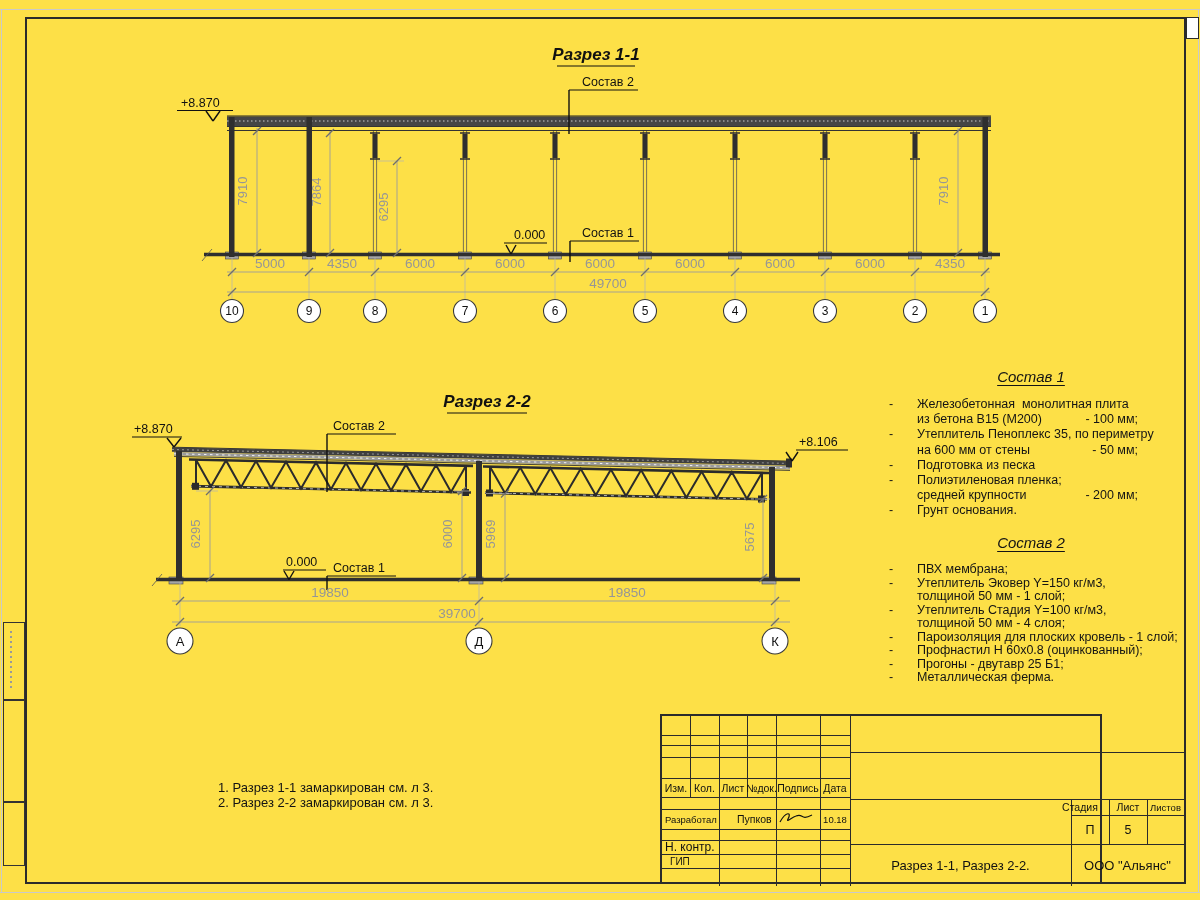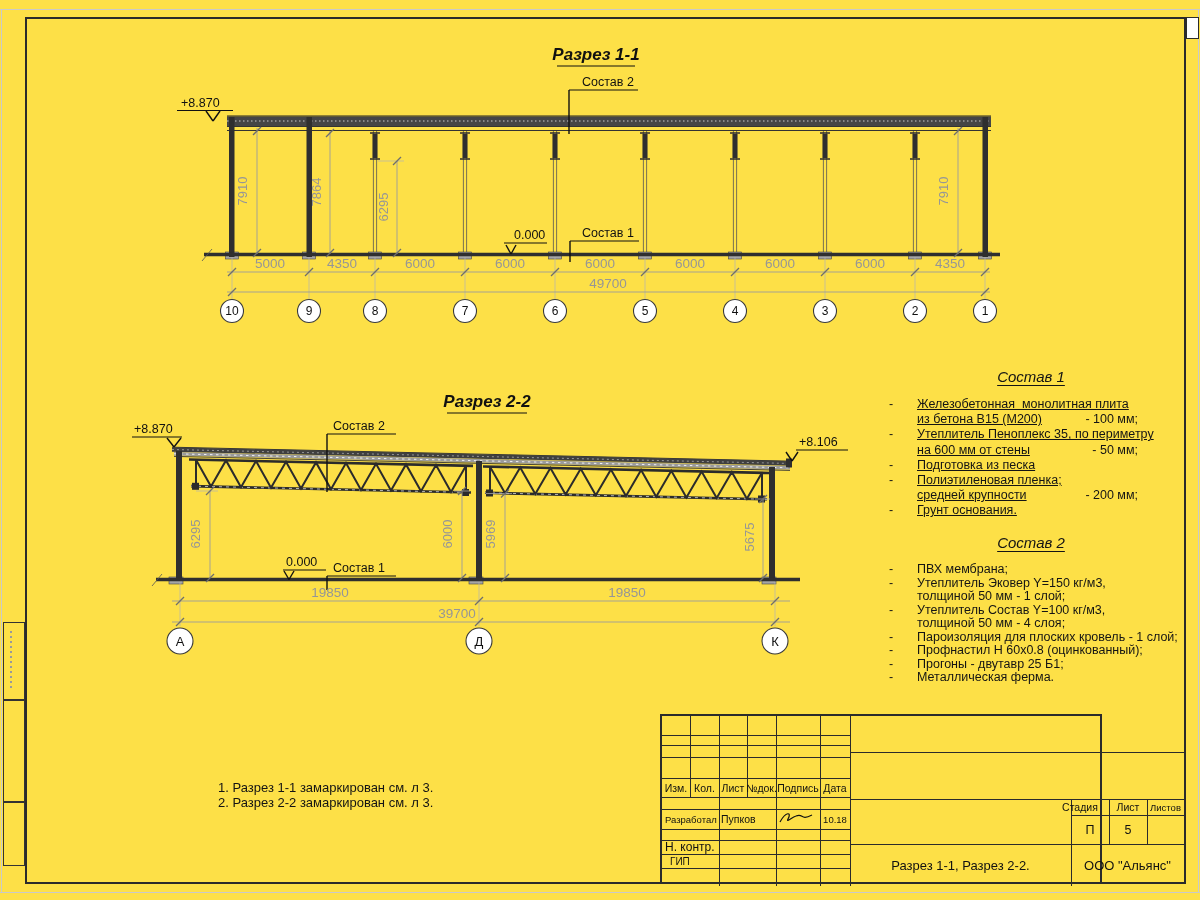--- a/index.html
+++ b/index.html
@@ -34,21 +34,21 @@
   svg .chord{stroke:#2b2b2b;stroke-width:2.6;fill:none;}
   svg .cdash{stroke:#dcdcdc;stroke-width:.8;stroke-dasharray:3 4;fill:none;}
   svg .pad{fill:#a5a5a5;stroke:#444;stroke-width:.6;}
   
   .complist{position:absolute;left:876px;width:310px;font-size:12.5px;color:#141414;}
   .complist .hdr{text-align:center;font-style:italic;font-size:15px;
       text-decoration:underline;text-underline-offset:3px;margin-bottom:12px;}
   .complist .li{position:relative;white-space:pre;}
   .complist .d{display:inline-block;width:41px;padding-left:13px;box-sizing:border-box;}
   .complist .v{position:absolute;right:48px;top:0;}
-  #sostav1-list .li{line-height:15.2px;text-decoration:underline;}
+  #sostav1-list .li{line-height:15.2px;}
   #sostav2-list .li{line-height:13.5px;}
   .notes{position:absolute;left:218px;top:781px;font-size:13px;line-height:14.5px;color:#141414;}
   
   .tb{position:absolute;left:660px;top:714px;width:442px;height:170px;
       border:2px solid #2b2b2b;box-sizing:border-box;font-size:10.5px;}
   .tb .vl,.tb .hl{position:absolute;background:#2b2b2b;}
   .tb .vl{width:1px;}
   .tb .hl{height:1px;}
   .tb .cell{position:absolute;display:flex;align-items:center;justify-content:center;
       overflow:hidden;white-space:nowrap;}
@@ -416,21 +416,21 @@
       <div class="li"><span class="d">-</span><span class="t">Грунт основания.</span><span class="v"></span></div>
     </div>
   </div>
 
   <div class="complist" style="top:534px">
     <div class="hdr">Состав 2</div>
     <div id="sostav2-list">
       <div class="li"><span class="d">-</span><span class="t">ПВХ мембрана;</span></div>
       <div class="li"><span class="d">-</span><span class="t">Утеплитель Эковер Y=150 кг/м3,</span></div>
       <div class="li"><span class="d"></span><span class="t">толщиной 50 мм - 1 слой;</span></div>
-      <div class="li"><span class="d">-</span><span class="t">Утеплитель Состав Y=100 кг/м3,</span></div>
+      <div class="li"><span class="d">-</span><span class="t">Утеплитель Стадия Y=100 кг/м3,</span></div>
       <div class="li"><span class="d"></span><span class="t">толщиной 50 мм - 4 слоя;</span></div>
       <div class="li"><span class="d">-</span><span class="t">Пароизоляция для плоских кровель - 1 слой;</span></div>
       <div class="li"><span class="d">-</span><span class="t">Профнастил Н 60х0.8 (оцинкованный);</span></div>
       <div class="li"><span class="d">-</span><span class="t">Прогоны - двутавр 25 Б1;</span></div>
       <div class="li"><span class="d">-</span><span class="t">Металлическая ферма.</span></div>
     </div>
   </div>
 
   <div class="notes">
     <div>1. Разрез 1-1 замаркирован см. л 3.</div>
@@ -466,21 +466,21 @@
     <div class="vl" style="left:485px;top:83px;height:45px"></div>
 
     <div class="cell" style="left:0;top:62px;width:28px;height:19px">Изм.</div>
     <div class="cell" style="left:28px;top:62px;width:29px;height:19px">Кол.</div>
     <div class="cell" style="left:57px;top:62px;width:28px;height:19px">Лист</div>
     <div class="cell" style="left:85px;top:62px;width:29px;height:19px">№док.</div>
     <div class="cell" style="left:114px;top:62px;width:44px;height:19px">Подпись</div>
     <div class="cell" style="left:158px;top:62px;width:30px;height:19px">Дата</div>
 
     <div class="cell left" style="left:0;top:93px;width:57px;height:20px;font-size:9.5px">Разработал</div>
-    <div class="cell left" style="left:57px;top:93px;width:57px;height:20px;padding-left:2px">Пупков</div>
+    <div class="cell left" style="left:57px;top:93px;width:57px;height:20px;padding-left:18px">Пупков</div>
     <div class="cell" style="left:114px;top:93px;width:44px;height:20px">
       <svg width="40" height="18" viewBox="0 0 40 18">
         <path d="M4 13 C10 2 16 3 12 10 C10 14 16 8 20 7 C28 4 24 12 36 6" stroke="#111" stroke-width="1.2" fill="none"></path>
       </svg>
     </div>
     <div class="cell" style="left:158px;top:93px;width:30px;height:20px;font-size:9.5px">10.18</div>
 
     <div class="cell left" style="left:0;top:124px;width:57px;height:14px;font-size:12px">Н. контр.</div>
     <div class="cell left" style="left:5px;top:138px;width:57px;height:14px;font-size:10px">ГИП</div>
 

